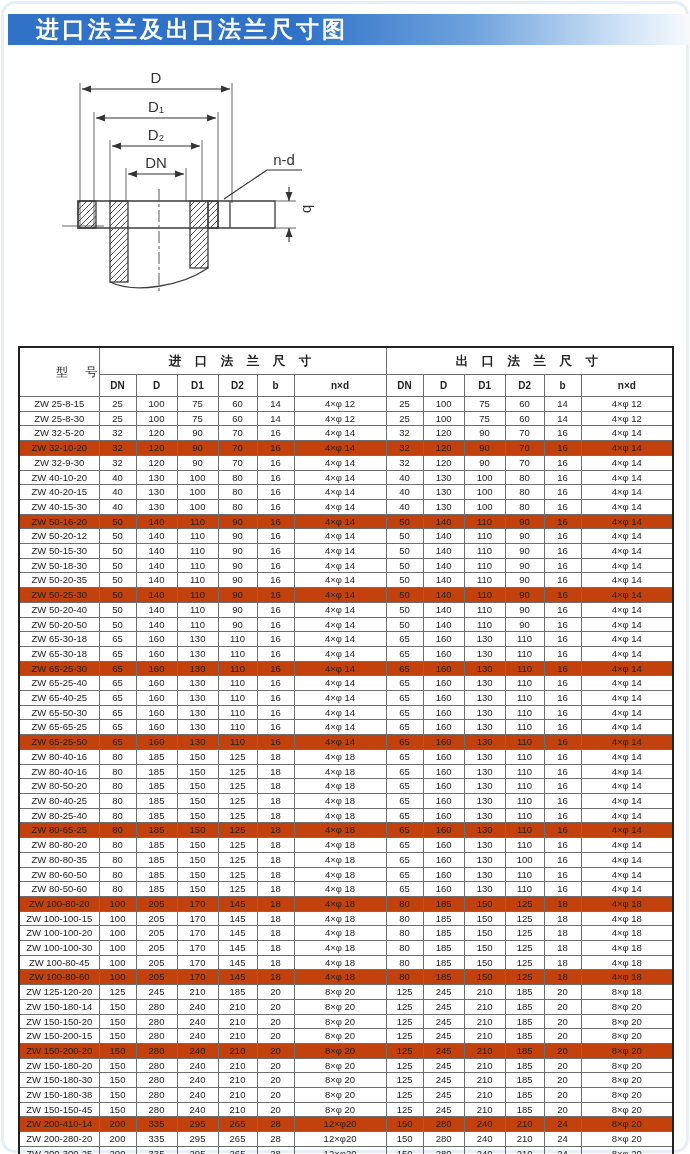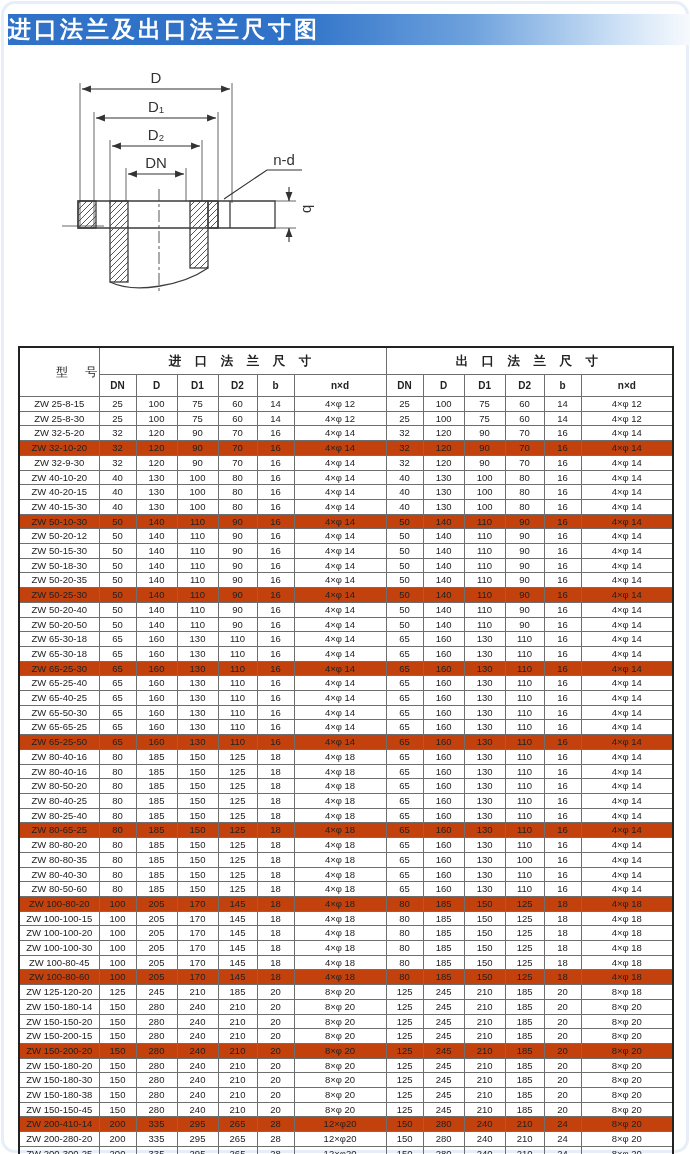--- a/index.html
+++ b/index.html
@@ -3,21 +3,21 @@
 <meta charset="utf-8">
 <style>
   html,body{margin:0;padding:0;background:#fff;}
   body{font-family:"Liberation Sans","DejaVu Sans",sans-serif;}
   #page{position:relative;width:690px;height:1154px;background:#fff;overflow:hidden;}
   .frame{position:absolute;inset:1px;border:3px solid #e6eef9;border-radius:14px;pointer-events:none;}
 
   .title-bar{position:absolute;left:8px;right:0;height:31px;
     background:linear-gradient(90deg,#2f72c8 0%,#2f72c8 42%,#6ea2dd 68%,#cfe2f6 90%,#f7fafd 100%);
     color:#ffffff;font-size:23px;font-weight:bold;letter-spacing:3px;
-    line-height:31px;padding-left:0;box-sizing:border-box;white-space:nowrap;}
+    line-height:31px;padding-left:28px;box-sizing:border-box;white-space:nowrap;}
   #bar1{top:14px;}
   #bar2{top:303px;}
 
   #diagram{position:absolute;left:40px;top:56px;width:330px;height:240px;}
 
   #tblwrap{position:absolute;left:18px;top:346px;width:654px;}
   table{border-collapse:collapse;table-layout:fixed;width:654px;color:#222;
     border:2px solid #222;}
   th,td{border:1px solid #6e6e6e;text-align:center;padding:0;overflow:hidden;white-space:nowrap;}
   th.group{height:26px;font-size:12.5px;font-weight:bold;letter-spacing:5px;}
@@ -244,21 +244,21 @@
       <td>16</td>
       <td>4×φ 14</td>
       <td>40</td>
       <td>130</td>
       <td>100</td>
       <td>80</td>
       <td>16</td>
       <td>4×φ 14</td>
     </tr>
           <tr class="hl">
-      <td>ZW 50-10-30</td>
+      <td>ZW 50-16-20</td>
       <td>50</td>
       <td>140</td>
       <td>110</td>
       <td>90</td>
       <td>16</td>
       <td>4×φ 14</td>
       <td>50</td>
       <td>140</td>
       <td>110</td>
       <td>90</td>
@@ -604,21 +604,21 @@
       <td>18</td>
       <td>4×φ 18</td>
       <td>65</td>
       <td>160</td>
       <td>130</td>
       <td>100</td>
       <td>16</td>
       <td>4×φ 14</td>
     </tr>
           <tr>
-      <td>ZW 80-40-30</td>
+      <td>ZW 80-60-50</td>
       <td>80</td>
       <td>185</td>
       <td>150</td>
       <td>125</td>
       <td>18</td>
       <td>4×φ 18</td>
       <td>65</td>
       <td>160</td>
       <td>130</td>
       <td>110</td>

